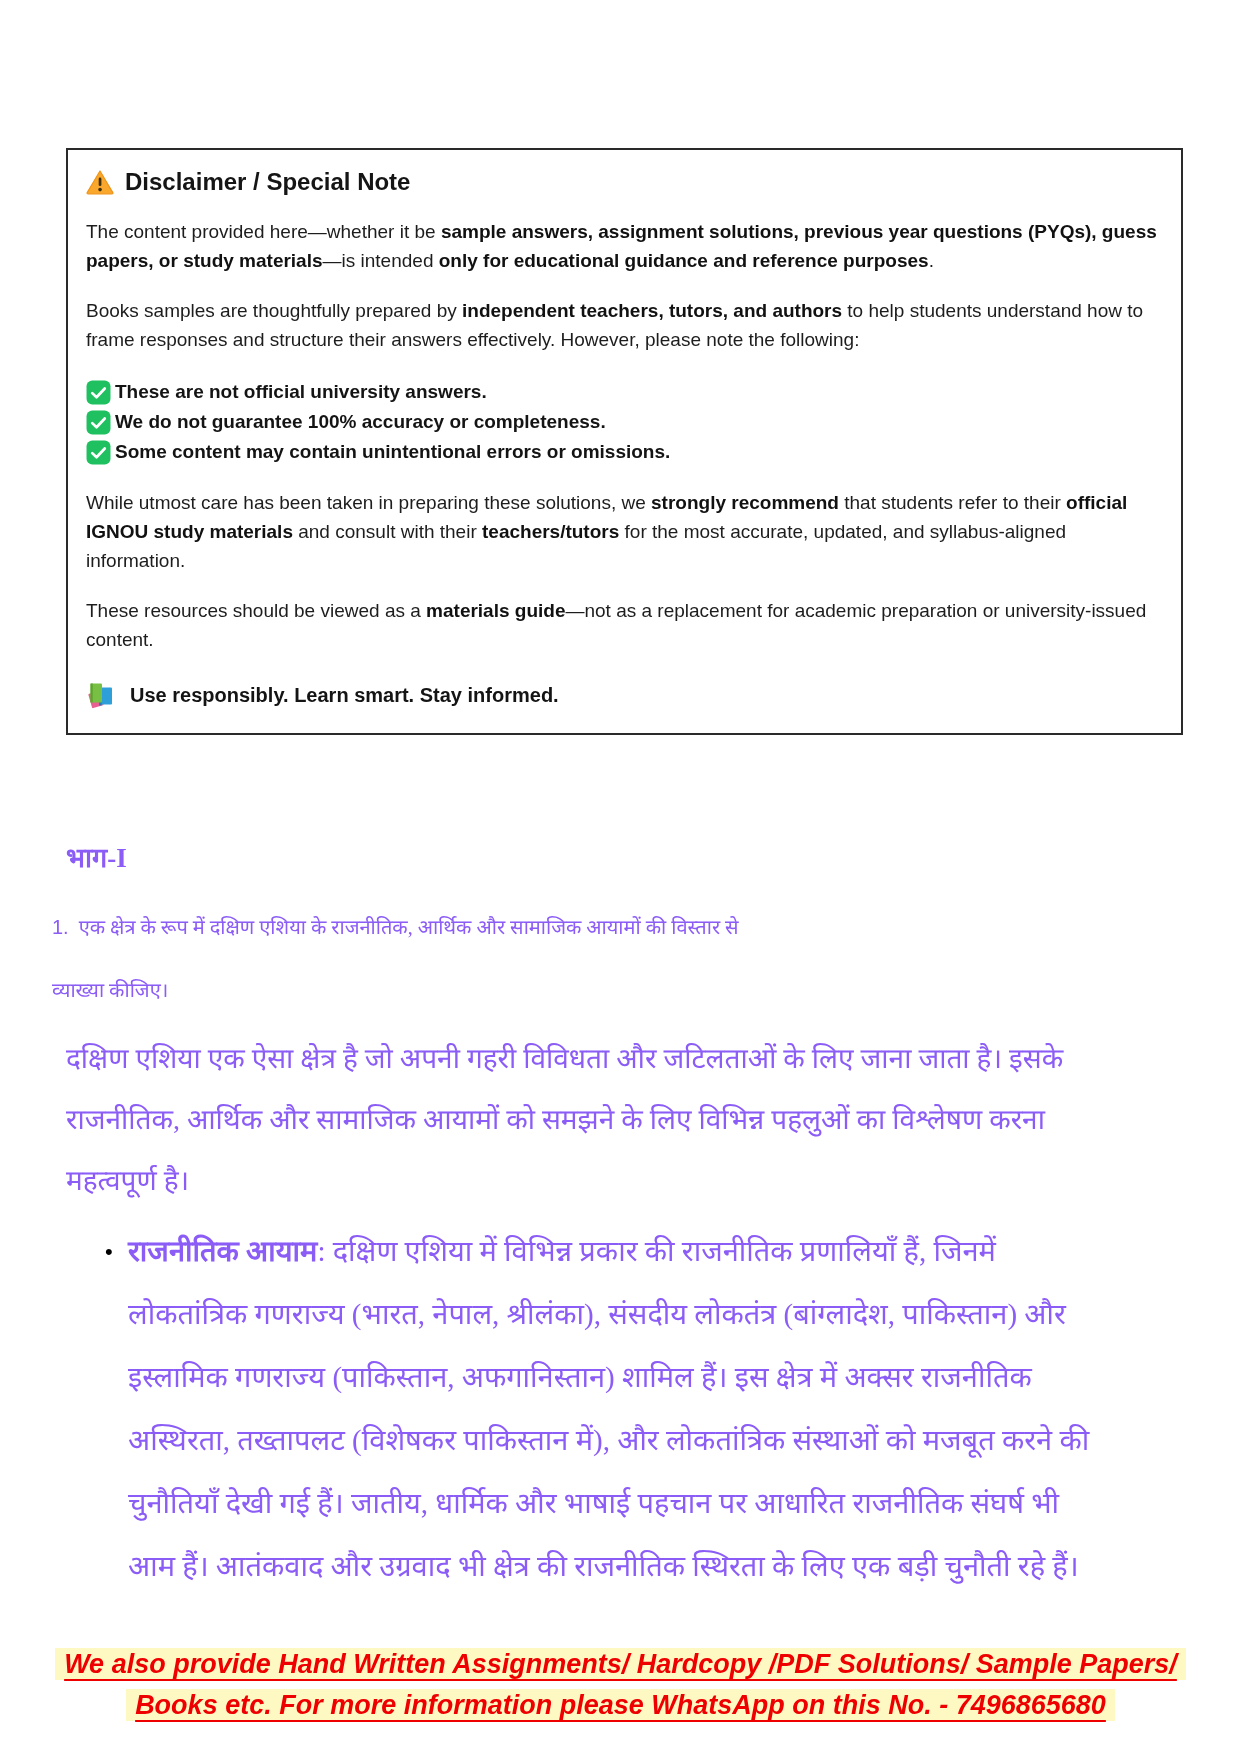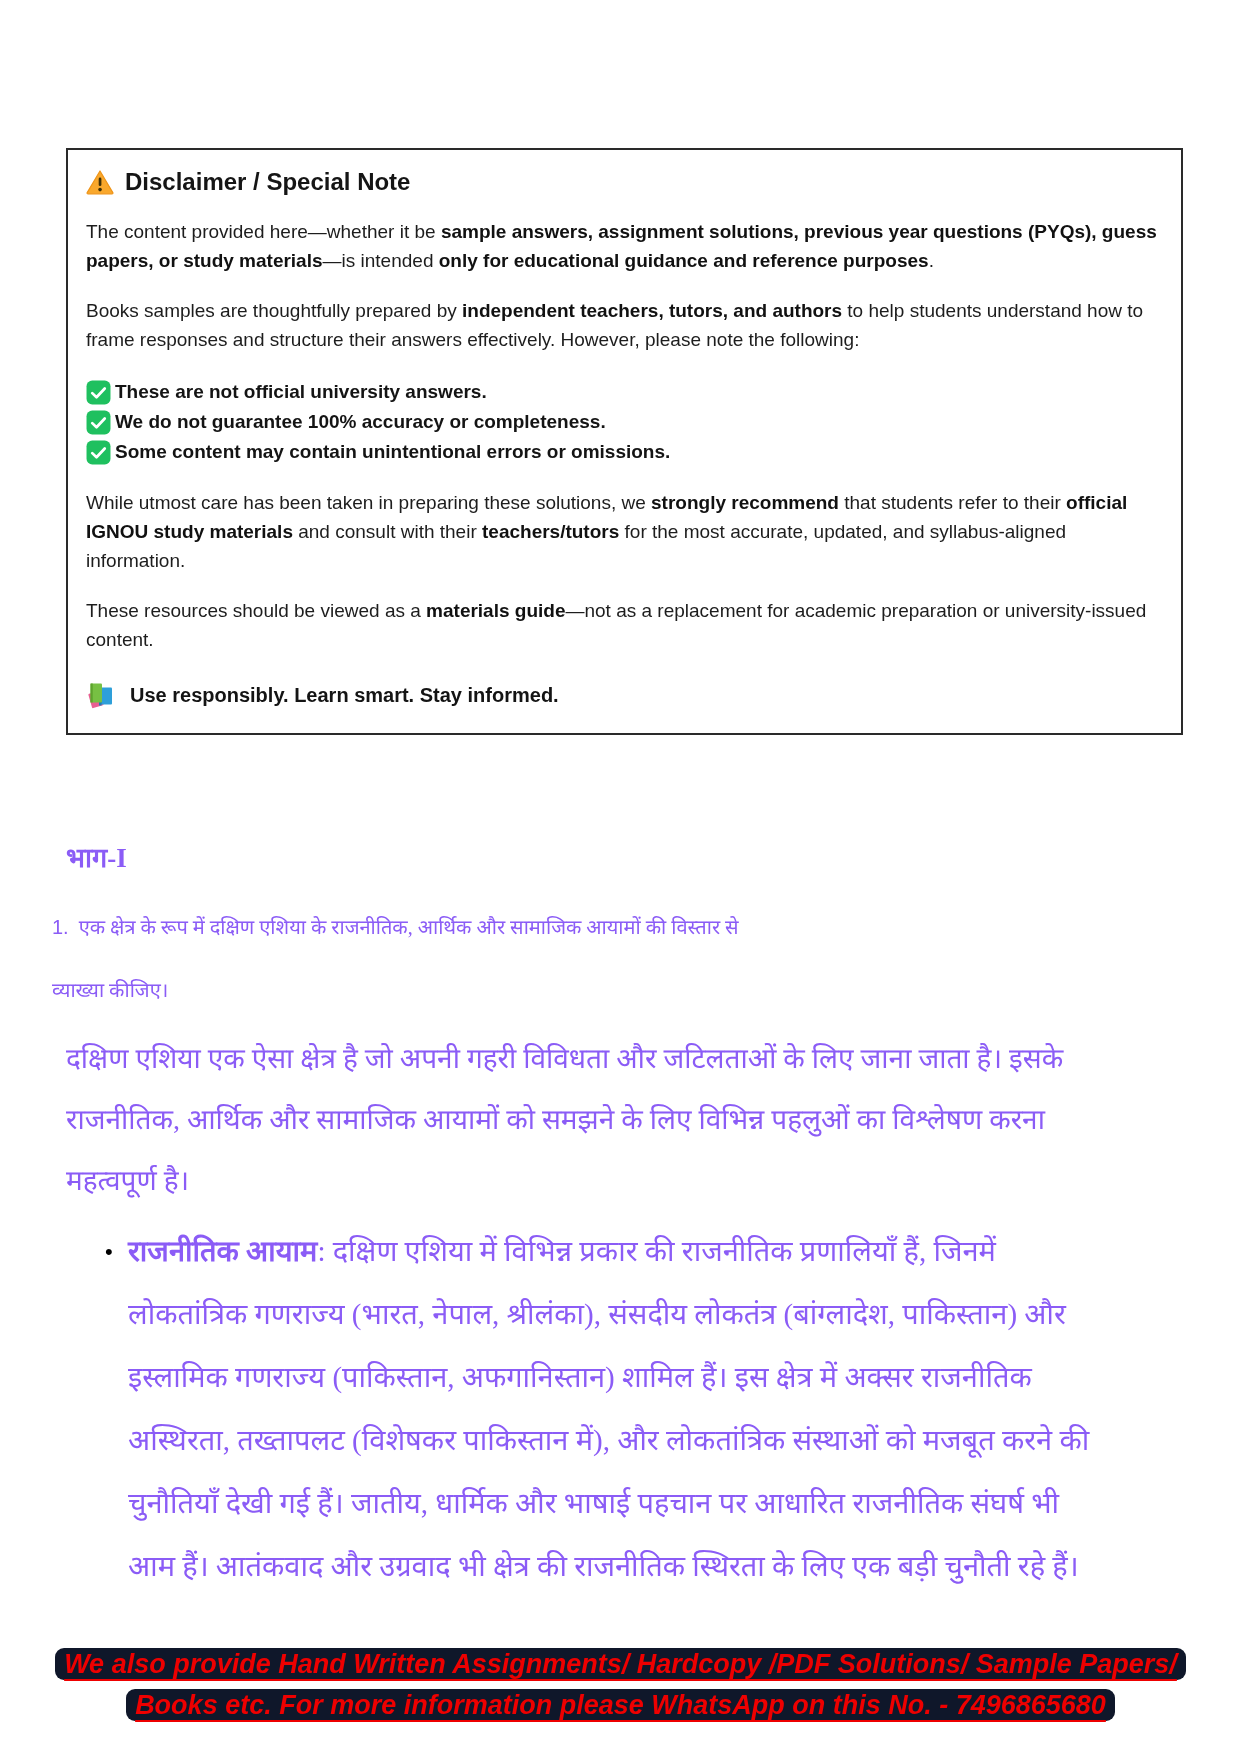--- a/index.html
+++ b/index.html
@@ -33,22 +33,22 @@
   .bullet-text { font-size:29px; line-height:63px; }
   .bullet-text b { font-weight:bold; }
 
   
   .footer {
     position:absolute; left:0; top:1644px; width:1241px; text-align:center;
     font-style:italic; font-weight:bold; font-size:27px; line-height:41px;
     font-family:"Liberation Sans", sans-serif;
   }
   .footer .hl {
-    background:#0f172a; color:#ee0000; padding:1px 9px;
-    text-decoration:underline; text-decoration-thickness:2px; text-underline-offset:6px;border-radius:9px;
+    background:#fef9c3; color:#ee0000; padding:1px 9px;
+    text-decoration:underline; text-decoration-thickness:2px; text-underline-offset:6px;
   }
 </style>
 </head>
 <body>
 
 <div class="page">
 
   <div class="disclaimer-box">
     <div class="disc-title">
       <span>

